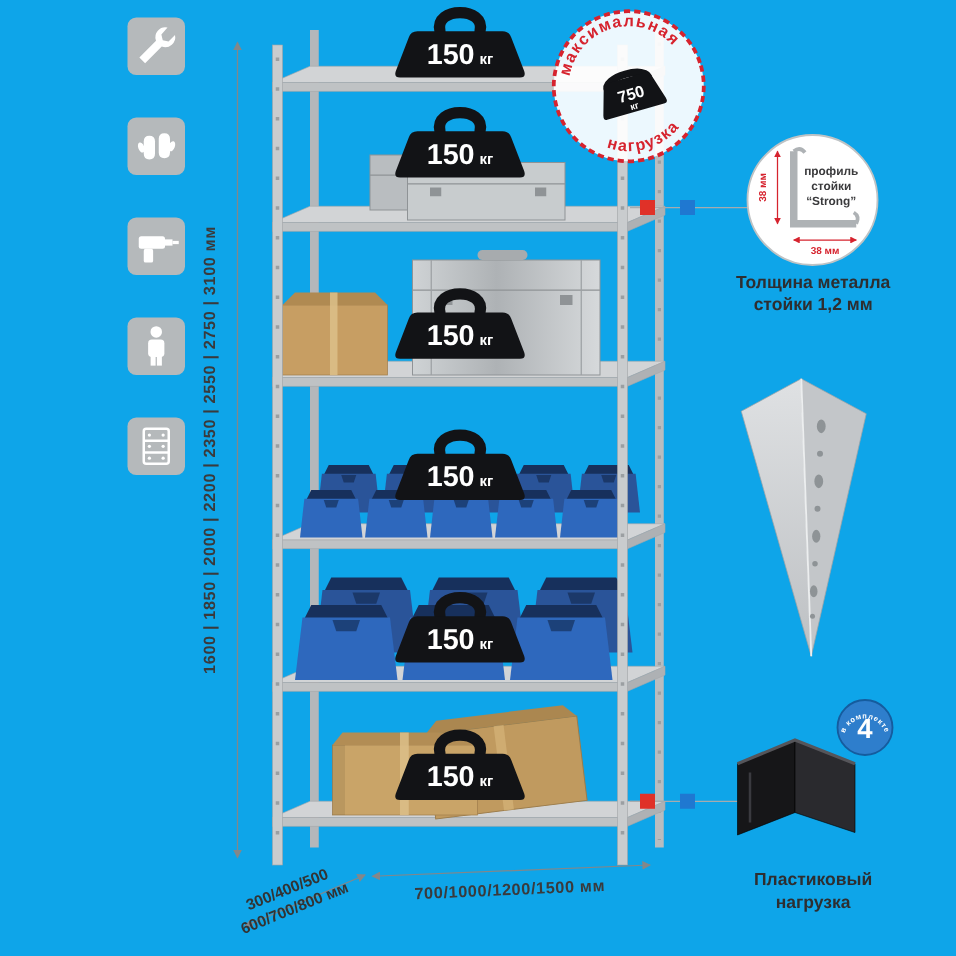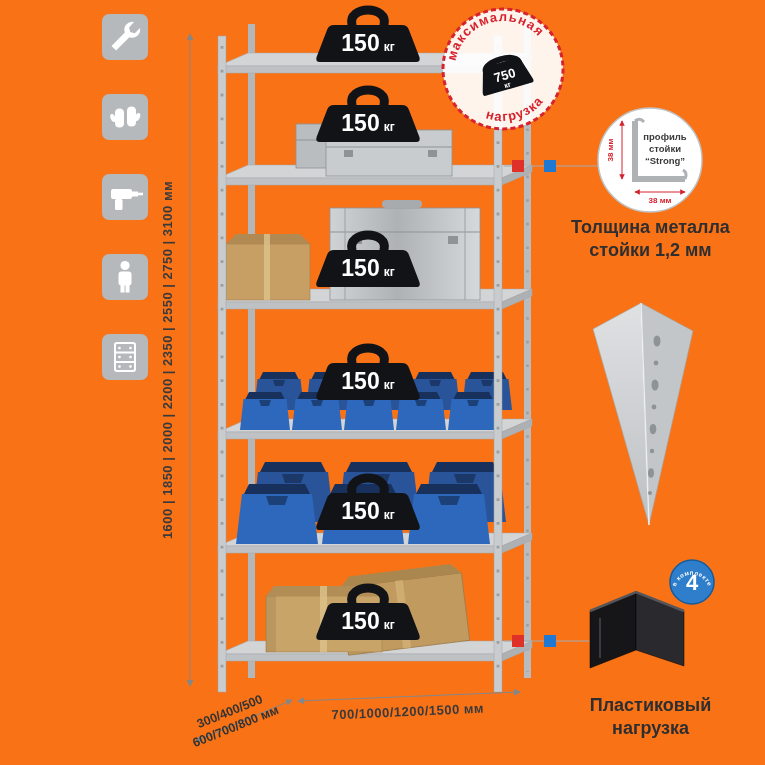--- a/index.html
+++ b/index.html
@@ -1,24 +1,24 @@
 <!DOCTYPE html>
 <html><head>
 <meta charset="utf-8">
 <style>
   html,body{margin:0;padding:0;background:#fff;}
-  .page{position:relative;width:765px;height:765px;background:#f97316;
+  .page{position:relative;width:765px;height:765px;background:#0ea5e9;
         font-family:"Liberation Sans",sans-serif;overflow:hidden;}
   .icon-sq{position:absolute;left:102px;width:46px;height:46px;border-radius:7px;
         background:#b5b9bb;display:flex;align-items:center;justify-content:center;}
   svg.main{position:absolute;left:0;top:0;z-index:1;}
   .stamp{position:absolute;left:438px;top:4px;width:130px;height:130px;
         transform:rotate(-16deg);z-index:6;}
   .callout{position:absolute;z-index:3;}
-  .cap{position:absolute;z-index:3;text-align:center;font-weight:bold;font-size:18px;
+  .cap{position:absolute;z-index:3;text-align:center;font-weight:bold;font-size:14px;
         color:#2e2e30;line-height:1.3;white-space:pre-line;}
   .depth-label{position:absolute;left:166px;top:704px;width:134px;z-index:3;
         transform:rotate(-22deg);font-weight:bold;font-size:12.5px;color:#333;
         text-align:center;white-space:pre-line;line-height:1.25;}
   .dim-text{font-weight:bold;font-size:13px;fill:#3a3a3c;letter-spacing:0.5px;}
   .bt{fill:#ffffff;font-weight:bold;}
   .bt-big{font-size:23px;}
   .bt-small{font-size:12px;}
   .stamp-arc{fill:#d6232e;font-weight:bold;font-size:13px;letter-spacing:1.2px;}
   .stamp-w{fill:#ffffff;font-weight:bold;}

